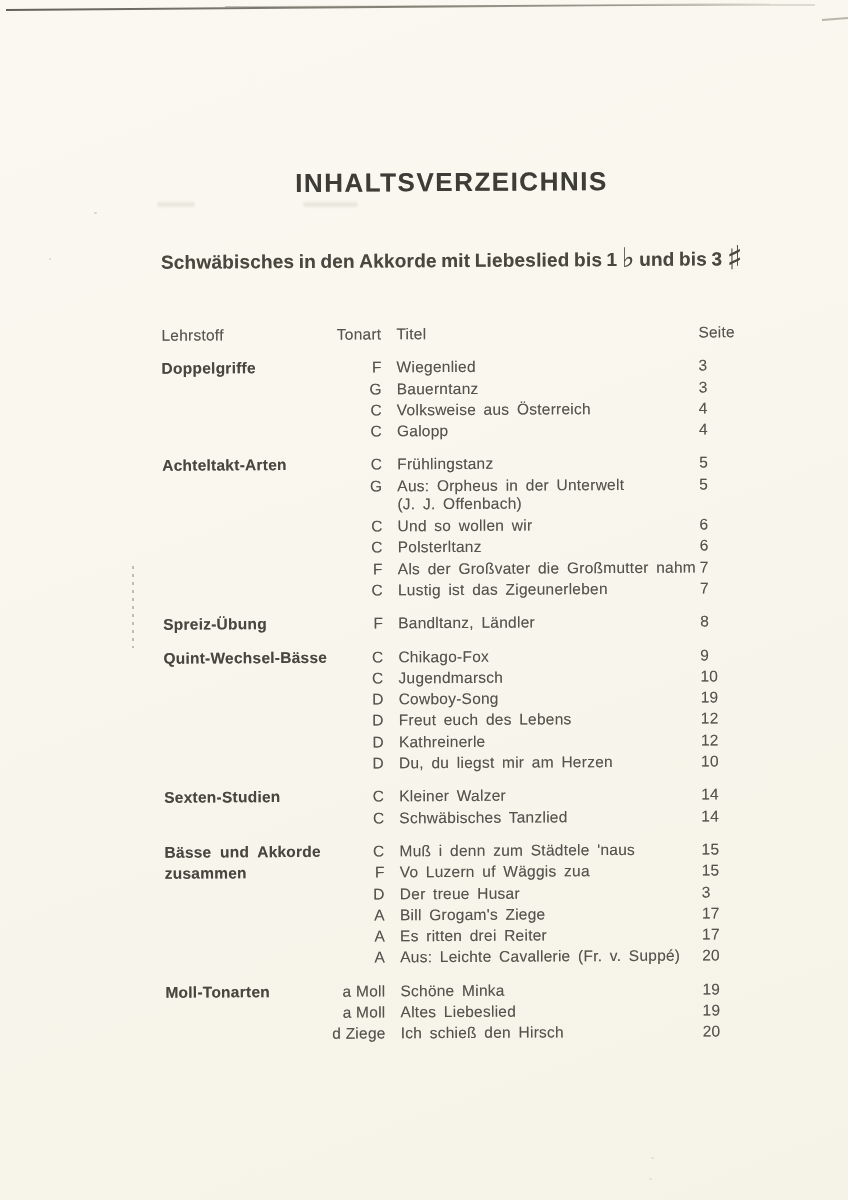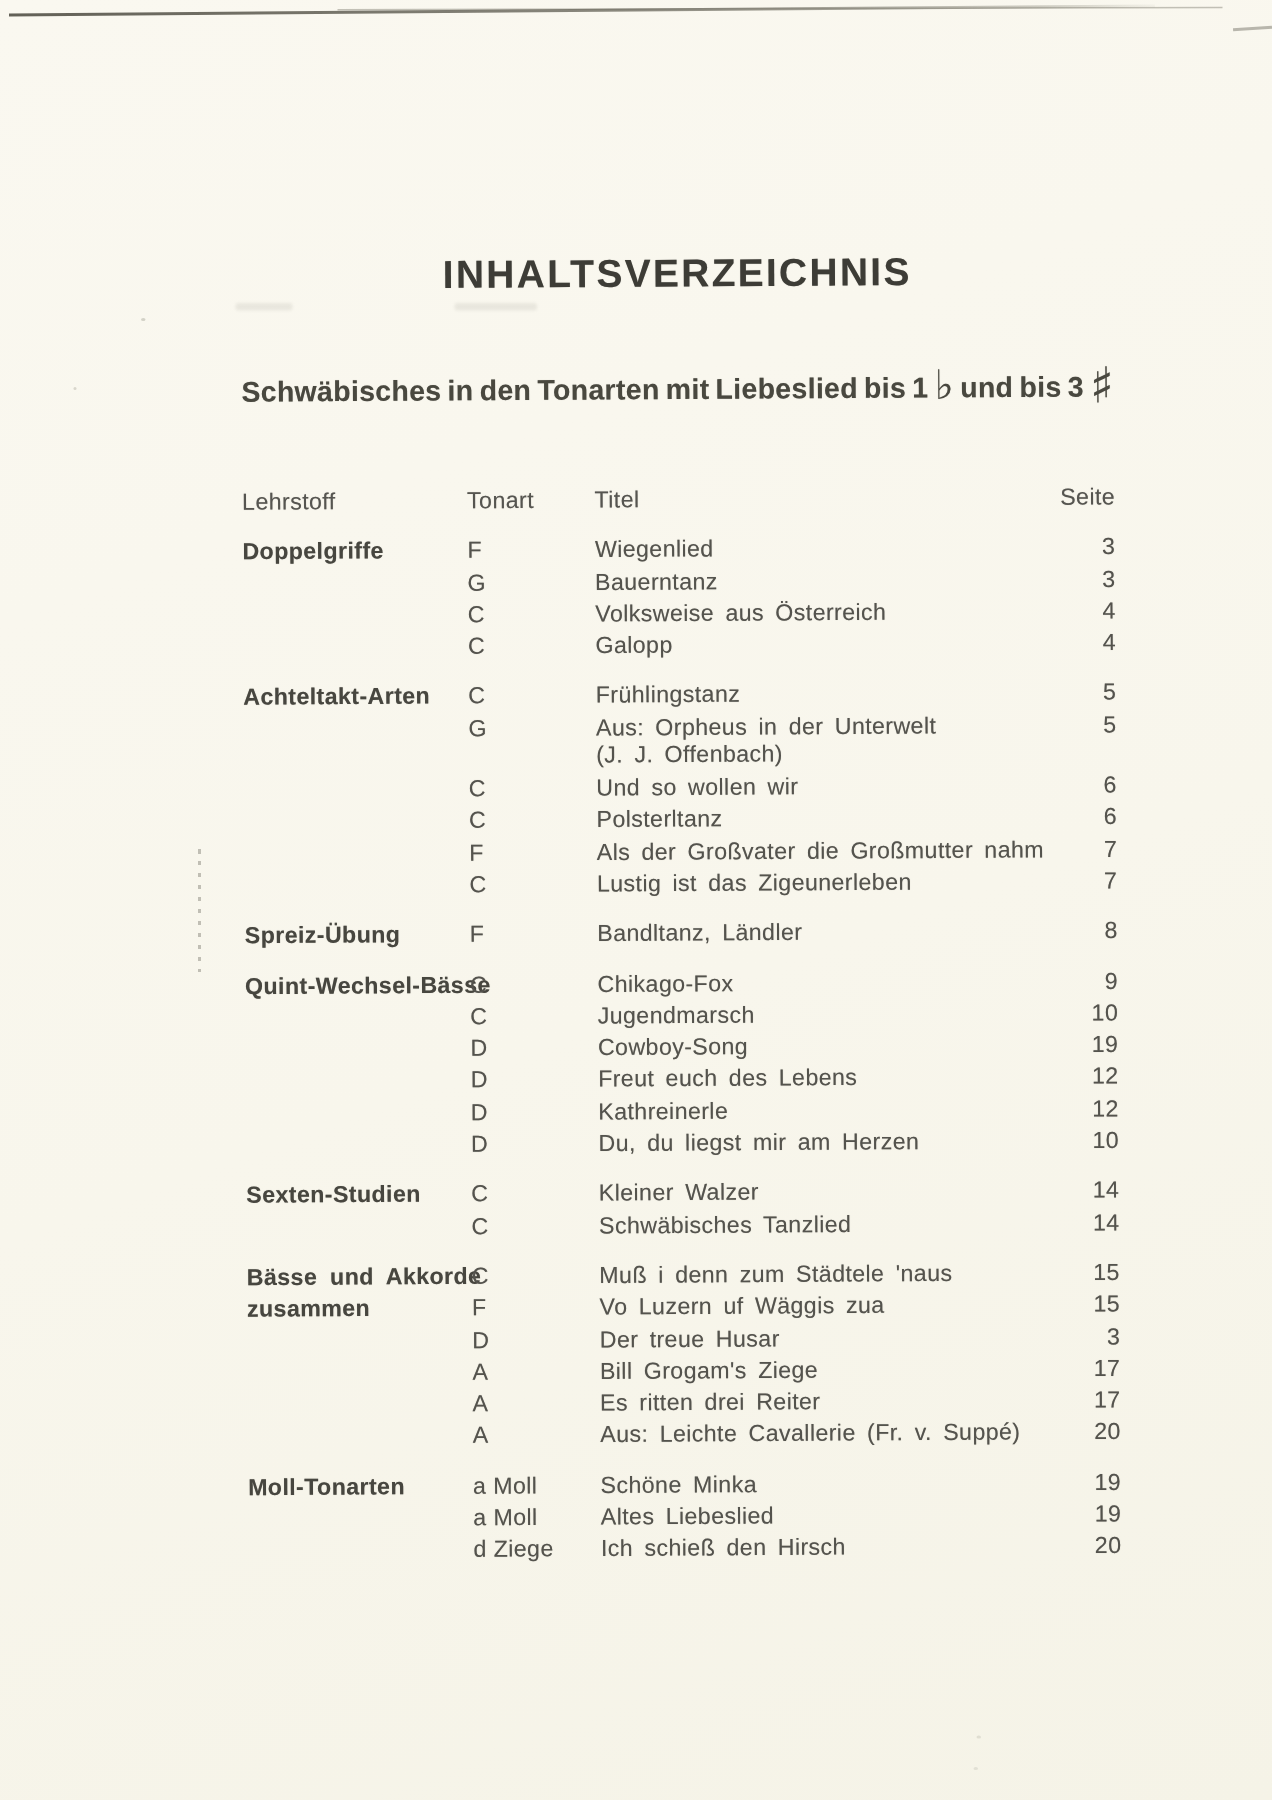--- a/index.html
+++ b/index.html
@@ -124,27 +124,27 @@
   }
   .header-row { margin-bottom: 12px; color: #565550; }
   .section { margin-top: 12px; }
   .cell { min-height: 1px; }
   .cell.label {
     font-weight: bold;
     color: #47463f;
     word-spacing: 4px;
     white-space: nowrap;
   }
-  .cell.key { text-align: left; white-space: nowrap; }
+  .cell.key { text-align: right; white-space: nowrap; }
   .cell.titlecell {
     padding-left: 15px;
     word-spacing: 3px;
     white-space: nowrap;
   }
-  .cell.page-num { text-align: right; }
+  .cell.page-num { }
   .cont-line { line-height: 16px; padding-bottom: 3px; }
   .toc, .title, .subtitle { text-shadow: 0 0 0.5px rgba(84,83,77,0.45); }
 </style>
 </head>
 <body>
 
 <div class="page">
   <div class="scan-line-a"></div>
   <div class="scan-line-b"></div>
   <div class="scan-line-c"></div>
@@ -156,21 +156,21 @@
   <div class="ghost ghost-a"></div>
   <div class="ghost ghost-b"></div>
 
   <div class="content">
     <h1 class="title">INHALTSVERZEICHNIS</h1>
 
     <div class="subtitle" id="subtitle">
         <span>Schwäbisches</span>
         <span>in</span>
         <span>den</span>
-        <span>Tonarten</span>
+        <span>Akkorde</span>
         <span>mit</span>
         <span>Liebeslied</span>
         <span>bis</span>
         <span>1</span>
         <span class="flat">♭</span>
         <span>und</span>
         <span>bis</span>
         <span>3</span>
         <span class="sharp">♯</span>
       </div>

